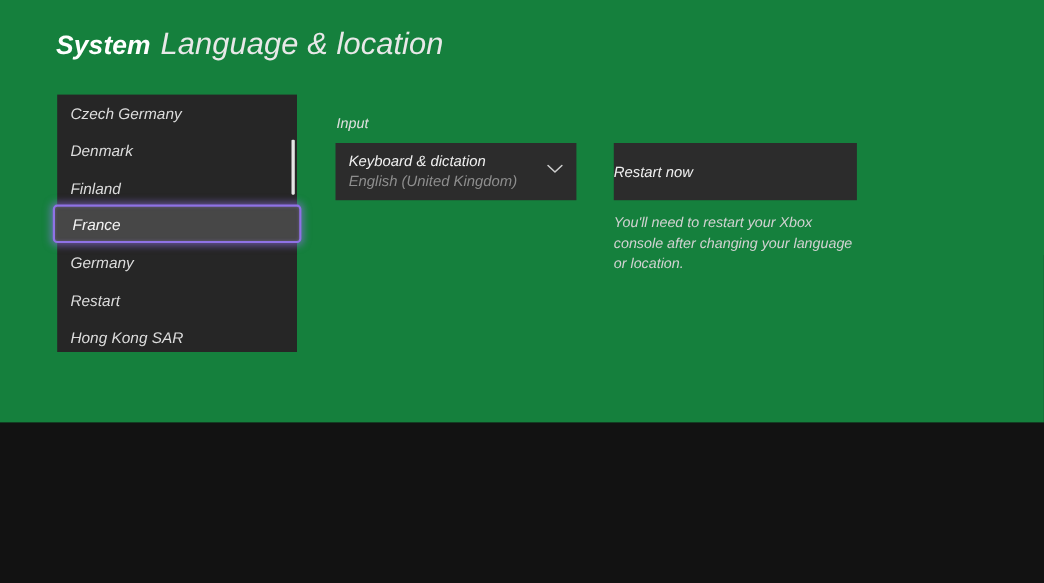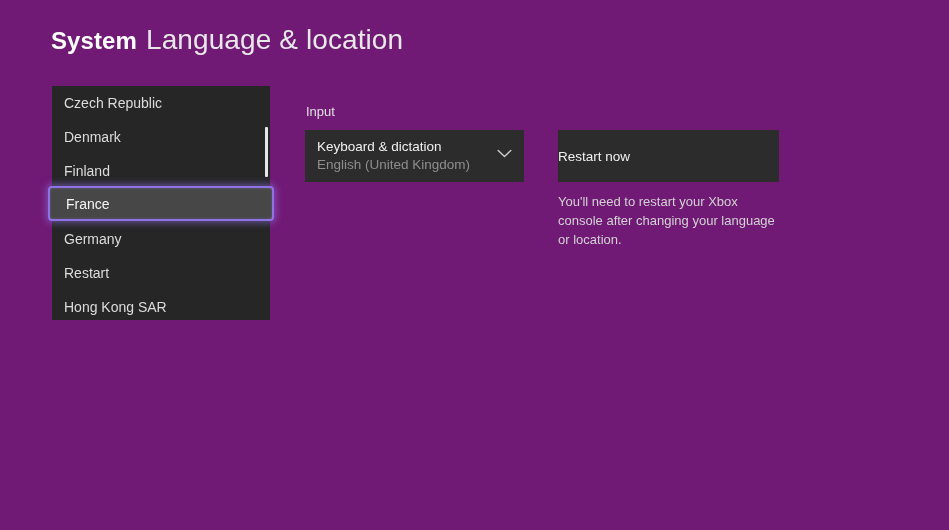--- a/index.html
+++ b/index.html
@@ -11,23 +11,24 @@
     width: 949px;
     height: 530px;
     overflow: hidden;
     font-family: "Liberation Sans", sans-serif;
     -webkit-font-smoothing: antialiased;
   }
 
   .screen {
     position: relative;
     width: 949px;
-    height: 530px;
-    background: #701a75;
+    height: 384px;
+    background: #15803d;
     overflow: hidden;
+    font-style: italic;
   }
 
   
   .header {
     position: absolute;
     left: 51px;
     top: 24px;
     display: flex;
     align-items: baseline;
     gap: 9px;
@@ -189,21 +190,21 @@
 <div class="screen">
 
   <div class="header">
     <span class="header-system">System</span>
     <span class="header-page">Language &amp; location</span>
   </div>
 
   <div class="list-panel">
     <div class="list-rows" id="list-rows">
         <div class="list-item">
-          <span>Czech Republic</span>
+          <span>Czech Germany</span>
         </div>
         <div class="list-item">
           <span>Denmark</span>
         </div>
         <div class="list-item">
           <span>Finland</span>
         </div>
         <div class="list-item selected">
           <span>France</span>
         </div>

